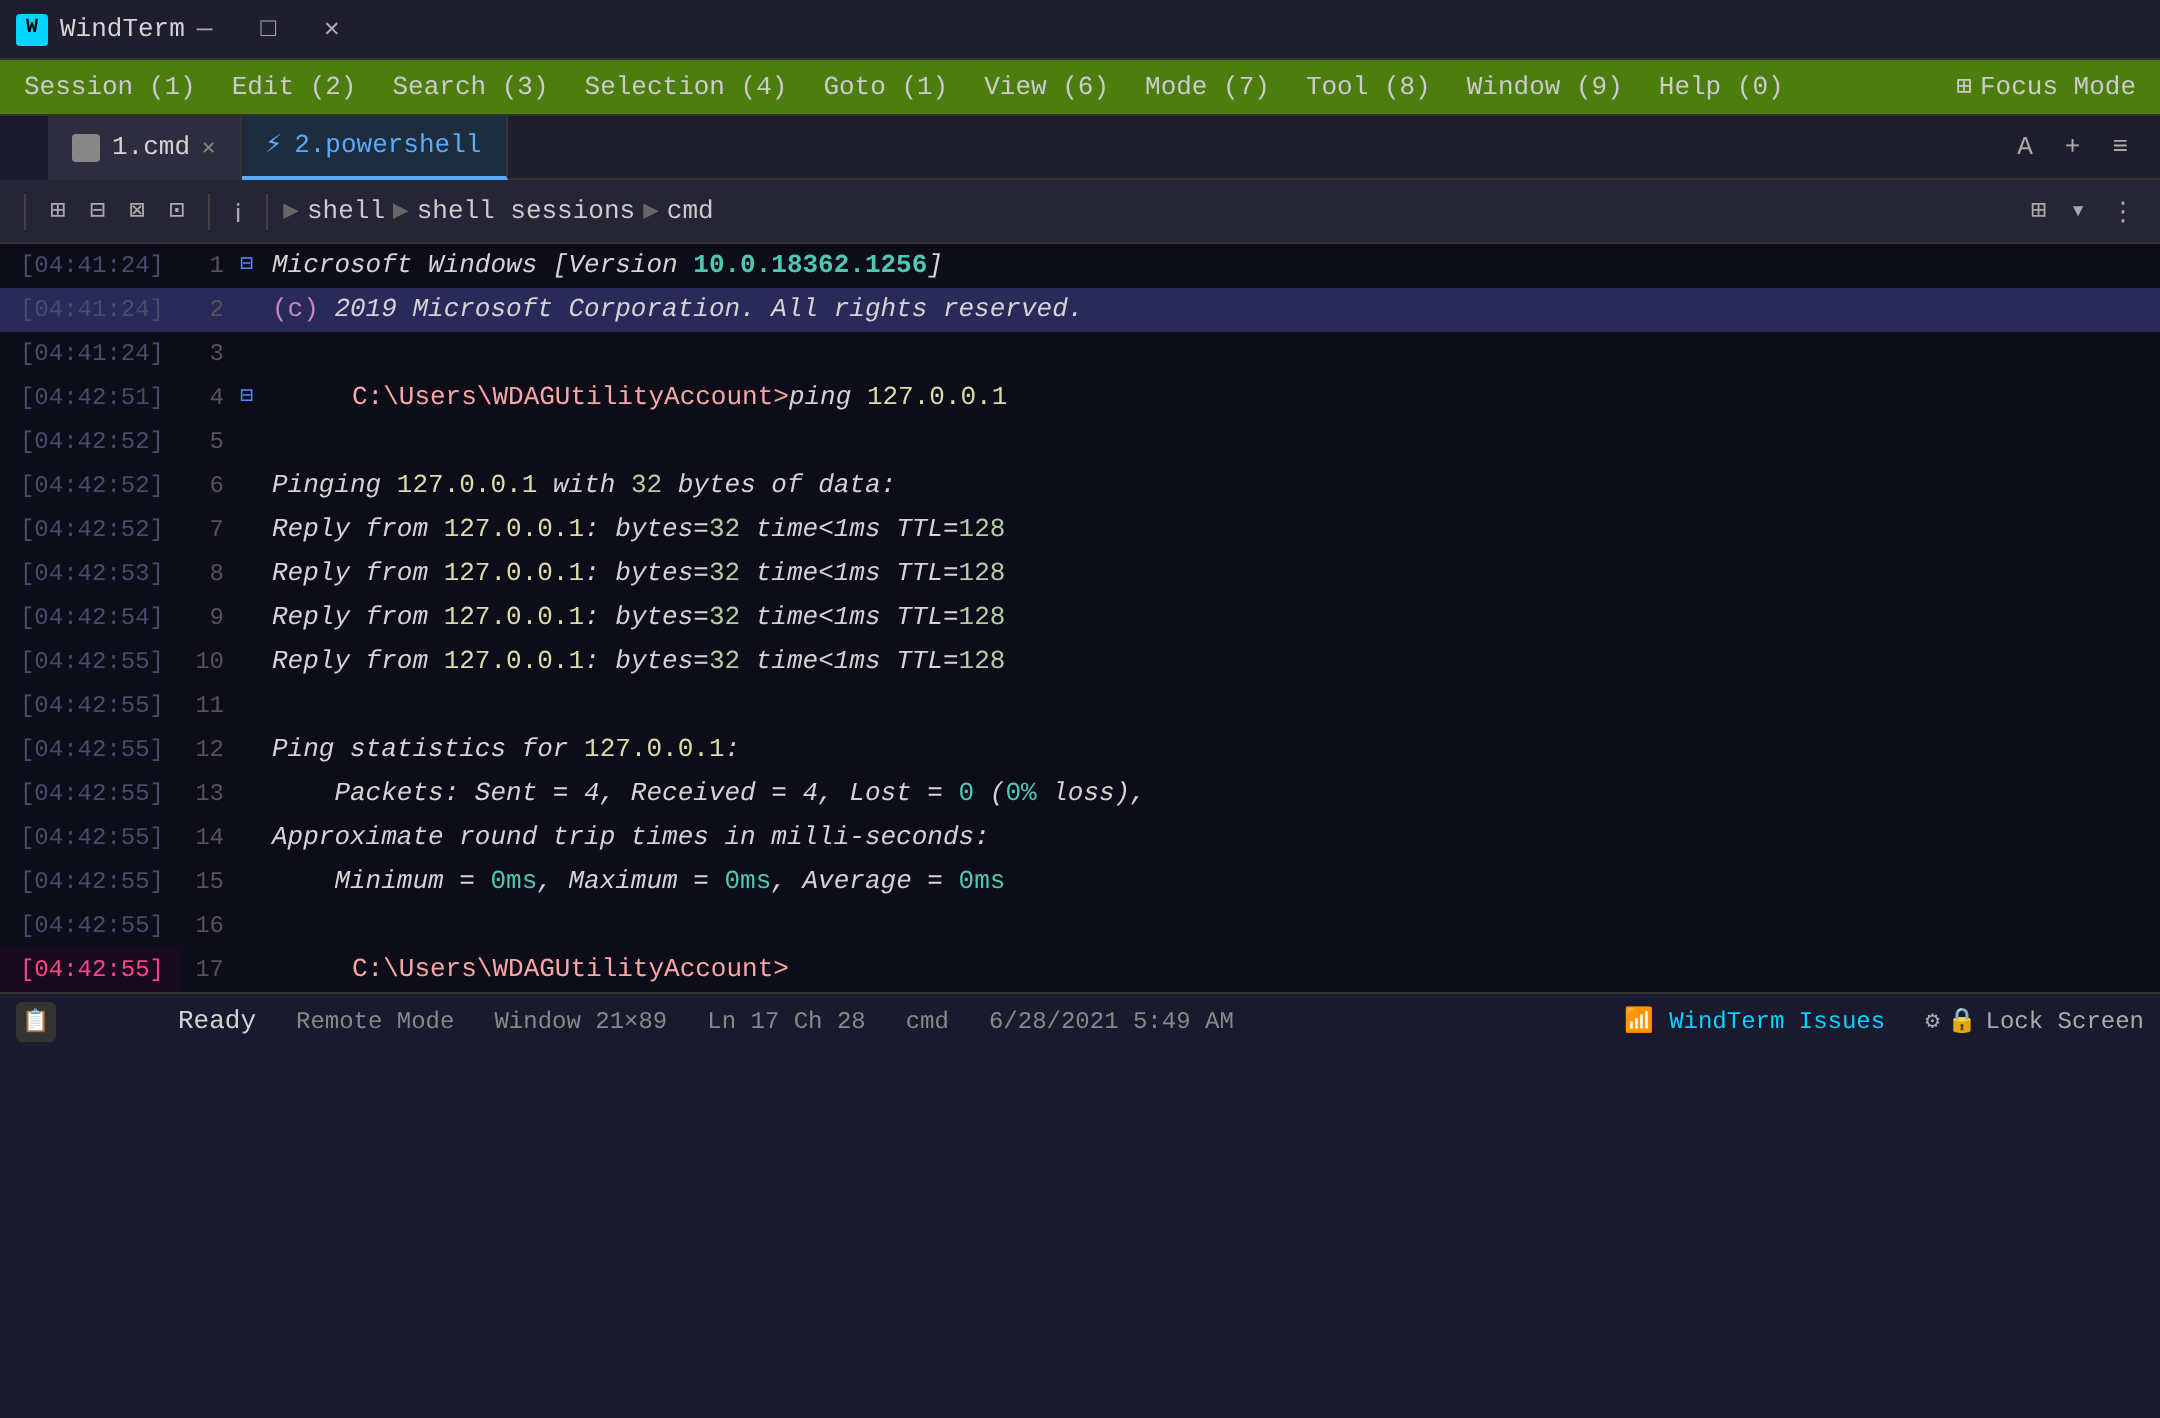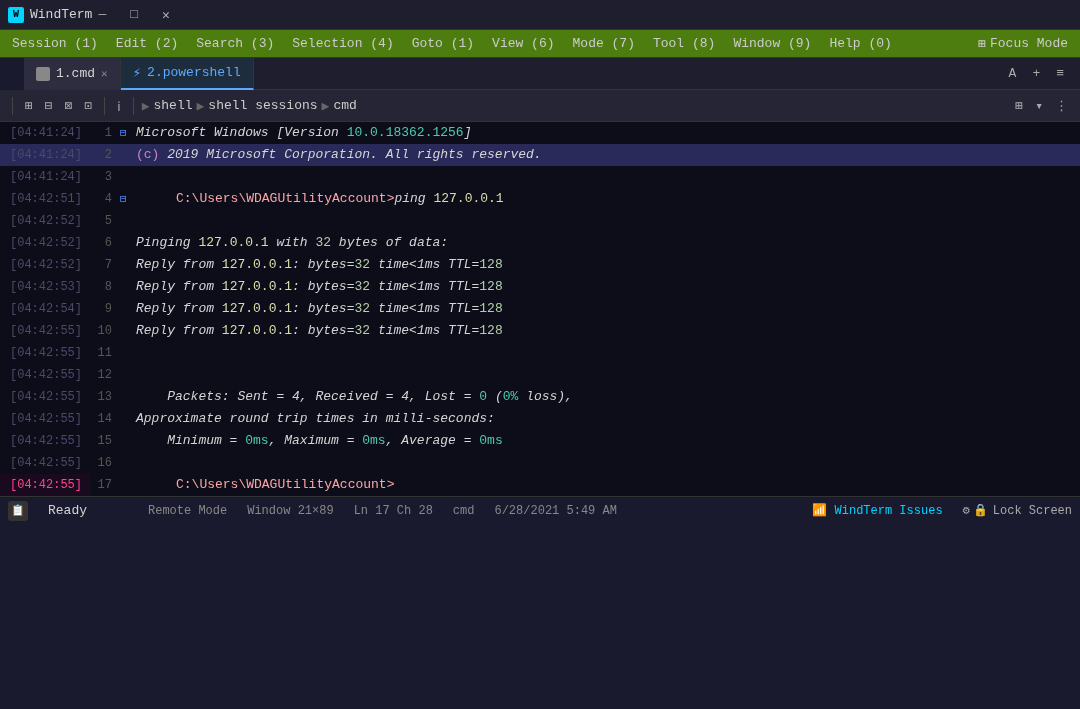--- a/index.html
+++ b/index.html
@@ -217,37 +217,38 @@
       background: #2a2a5a;
     }
 
     
     .c-white { color: #d4d4d4; font-style: italic; }
     .c-magenta { color: #c586c0; }
     .c-prompt { color: #fca5a5; margin-left: 40px; }
     .c-ip { color: #dcdcaa; }
     .c-num { color: #b5cea8; }
     .c-zero { color: #4ec9b0; }
-    .c-version { color: #4ec9b0; }
+    .c-version { color: #4ec9b0; font-weight: bold; }
 
     
     #statusbar {
       background: #1a1a2e;
       border-top: 1px solid #333;
       height: 28px;
       display: flex;
       align-items: center;
       padding: 0 8px;
       gap: 20px;
       font-size: 12px;
     }
     #statusbar-ready {
       color: #d4d4d4;
       font-size: 13px;
       min-width: 80px;
+      text-align: right;
     }
     .status-segment {
       color: #888;
     }
     .status-issues {
       color: #00d4ff;
       cursor: pointer;
       margin-left: auto;
     }
     .status-lock {
@@ -418,20 +419,21 @@
       <span class="line-time">[04:42:55]</span>
       <span class="line-num">11</span>
       <span class="line-marker"></span>
       <span class="line-content"></span>
     </div>
 
     <div class="term-line">
       <span class="line-time">[04:42:55]</span>
       <span class="line-num">12</span>
       <span class="line-marker"></span>
+      <span class="line-content"><span class="c-white">Ping statistics for </span><span class="c-ip">127.0.0.1</span><span class="c-white">:</span></span>
     </div>
 
     <div class="term-line">
       <span class="line-time">[04:42:55]</span>
       <span class="line-num">13</span>
       <span class="line-marker"></span>
       <span class="line-content"><span class="c-white">    Packets: Sent = 4, Received = 4, Lost = </span><span class="c-zero">0</span><span class="c-white"> (</span><span class="c-zero">0%</span><span class="c-white"> loss),</span></span>
     </div>
 
     <div class="term-line">

